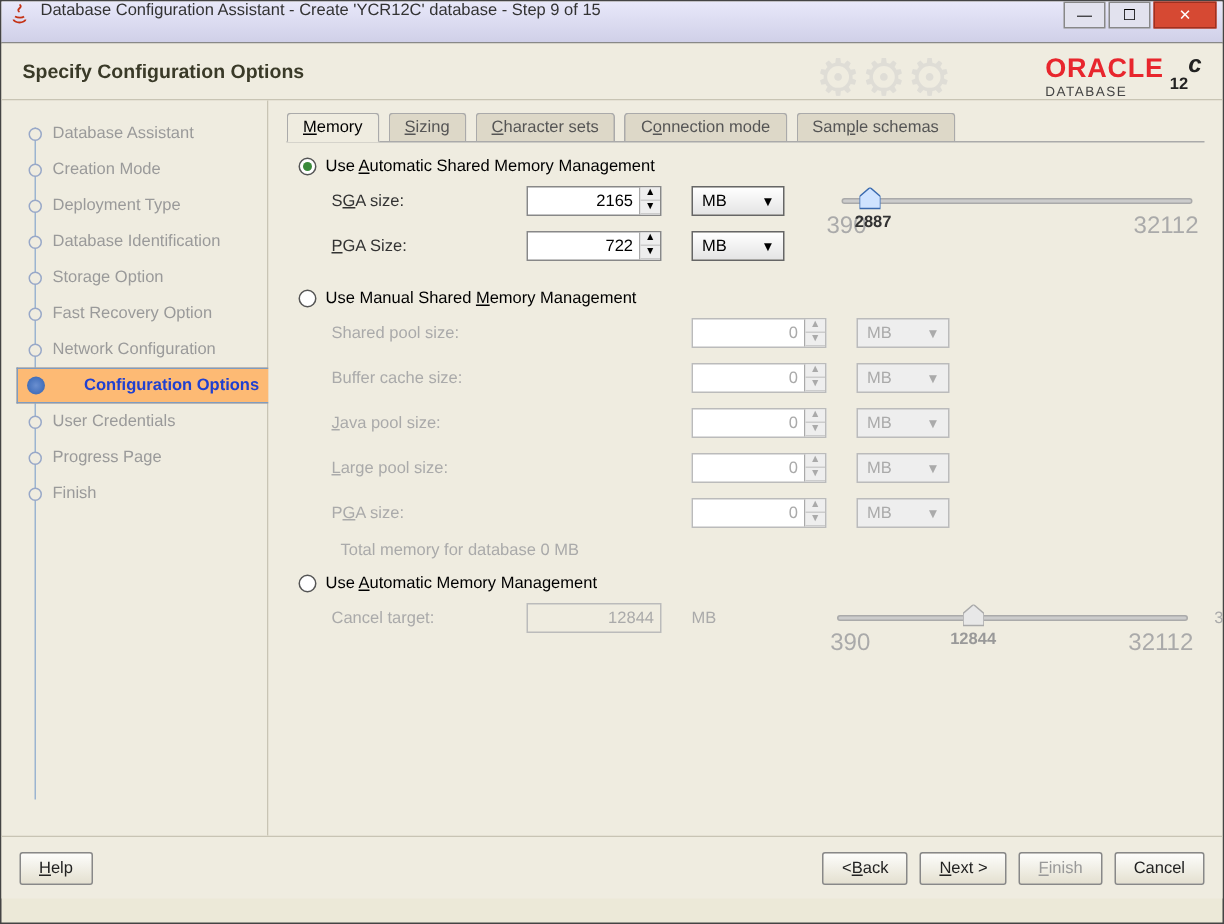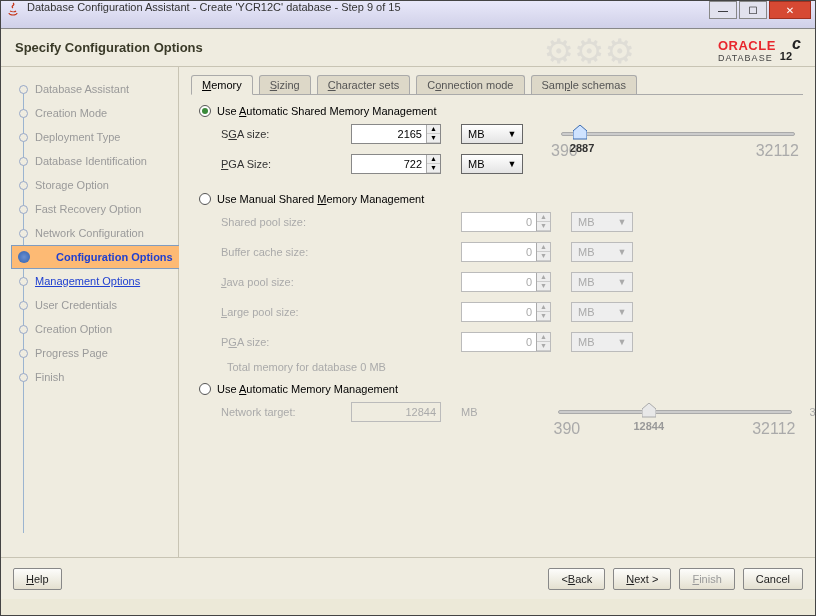--- a/index.html
+++ b/index.html
@@ -7,21 +7,21 @@
 .window { width: 816px; height: 616px; background: #ece9d8; border: 1px solid #444; }
 .titlebar { height: 28px; background: linear-gradient(180deg,#e8e8fa 0%,#d0d0e8 100%); display: flex; align-items: flex-start; padding: 0 4px; border-bottom: 1px solid #888; }
 .titlebar .java-icon { width: 16px; height: 16px; margin-right: 6px; display: inline-flex; align-items: center; justify-content: center; color: #c43215; }
 .titlebar .title-text { flex: 1; color: #333; }
 .win-btns { display: flex; gap: 2px; }
 .win-btns div { width: 28px; height: 18px; background: #e2e2ee; border: 1px solid #888; display: flex; align-items: center; justify-content: center; font-size: 10px; }
 .win-btns .close { background: #d64933; color: #fff; border: 1px solid #a03020; width: 42px; }
 .header { height: 38px; background: #efece0; display: flex; align-items: center; padding: 0 14px; border-bottom: 1px solid #c8c4b4; position: relative; }
 .header h1 { font-size: 13px; font-weight: bold; color: #3a3a28; margin: 0; }
 .header .logo-area { position: absolute; right: 14px; top: 4px; display: flex; align-items: center; gap: 4px; }
-.logo-oracle { color: #e8262d; font-size: 13px; font-weight: bold; letter-spacing: 0.5px; }
+.logo-oracle { color: #e8262d; font-size: 18px; font-weight: bold; letter-spacing: 0.5px; }
 .logo-db { color: #444; font-size: 9px; letter-spacing: 1px; }
 .logo-12c { color: #222; font-size: 30px; font-weight: bold; }
 .logo-12c sup { font-size: 16px; font-style: italic; }
 .gears { position: absolute; right: 180px; top: 2px; color: #ccc; font-size: 34px; opacity: 0.45; }
 .content-row { display: flex; height: 490px; }
 .sidebar { width: 204px; background: #efece0; border-right: 1px solid #c8c4b4; padding: 10px 0 10px 10px; position: relative; }
 .sidebar .line { position: absolute; left: 22px; top: 18px; bottom: 24px; width: 1px; background: #9bb4d0; }
 .step { display: flex; align-items: center; height: 24px; position: relative; padding-left: 24px; margin-right: 0; }
 .step .dot { position: absolute; left: 8px; width: 9px; height: 9px; border-radius: 50%; background: #efece0; border: 1px solid #98a8c8; }
 .step .label { color: #9a9a9a; }
@@ -127,31 +127,23 @@
           <span class="label">Fast Recovery Option</span>
         </div>
       <div class="step done">
           <span class="dot"></span>
           <span class="label">Network Configuration</span>
         </div>
       <div class="step current">
           <span class="dot"></span>
           <span class="label">Configuration Options</span>
         </div>
-      <div class="step linkblue">
-          <span class="dot"></span>
-          <span class="label">Management Options</span>
-        </div>
       <div class="step">
           <span class="dot"></span>
           <span class="label">User Credentials</span>
-        </div>
-      <div class="step">
-          <span class="dot"></span>
-          <span class="label">Creation Option</span>
         </div>
       <div class="step">
           <span class="dot"></span>
           <span class="label">Progress Page</span>
         </div>
       <div class="step">
           <span class="dot"></span>
           <span class="label">Finish</span>
         </div>
     </div>
@@ -294,21 +286,21 @@
         </div>
         <div class="total-text">Total memory for database 0 MB</div>
 
         <div class="section-gap"></div>
         <div class="radio-row">
           <span class="radio"></span>
           <span>Use <u>A</u>utomatic Memory Management</span>
         </div>
         <div class="indent">
           <div class="field-row">
-            <span class="field-lbl dis">Network target:</span>
+            <span class="field-lbl dis">Cancel target:</span>
             <div class="ro-input">
                 <span>12844</span>
               </div>
             <span style="color:#aaa">MB</span>
             <div class="slider-area" style="width:234px;margin-left:60px">
               <div class="slider-track"></div>
               <div class="slider-thumb" style="left:39%"><svg viewBox="0 0 14 16">
                     <polygon points="7,0 14,6 14,14 0,14 0,6" fill="#e8e8e8" stroke="#aaa"></polygon>
                   </svg></div>
               <span class="slider-min">390</span>

